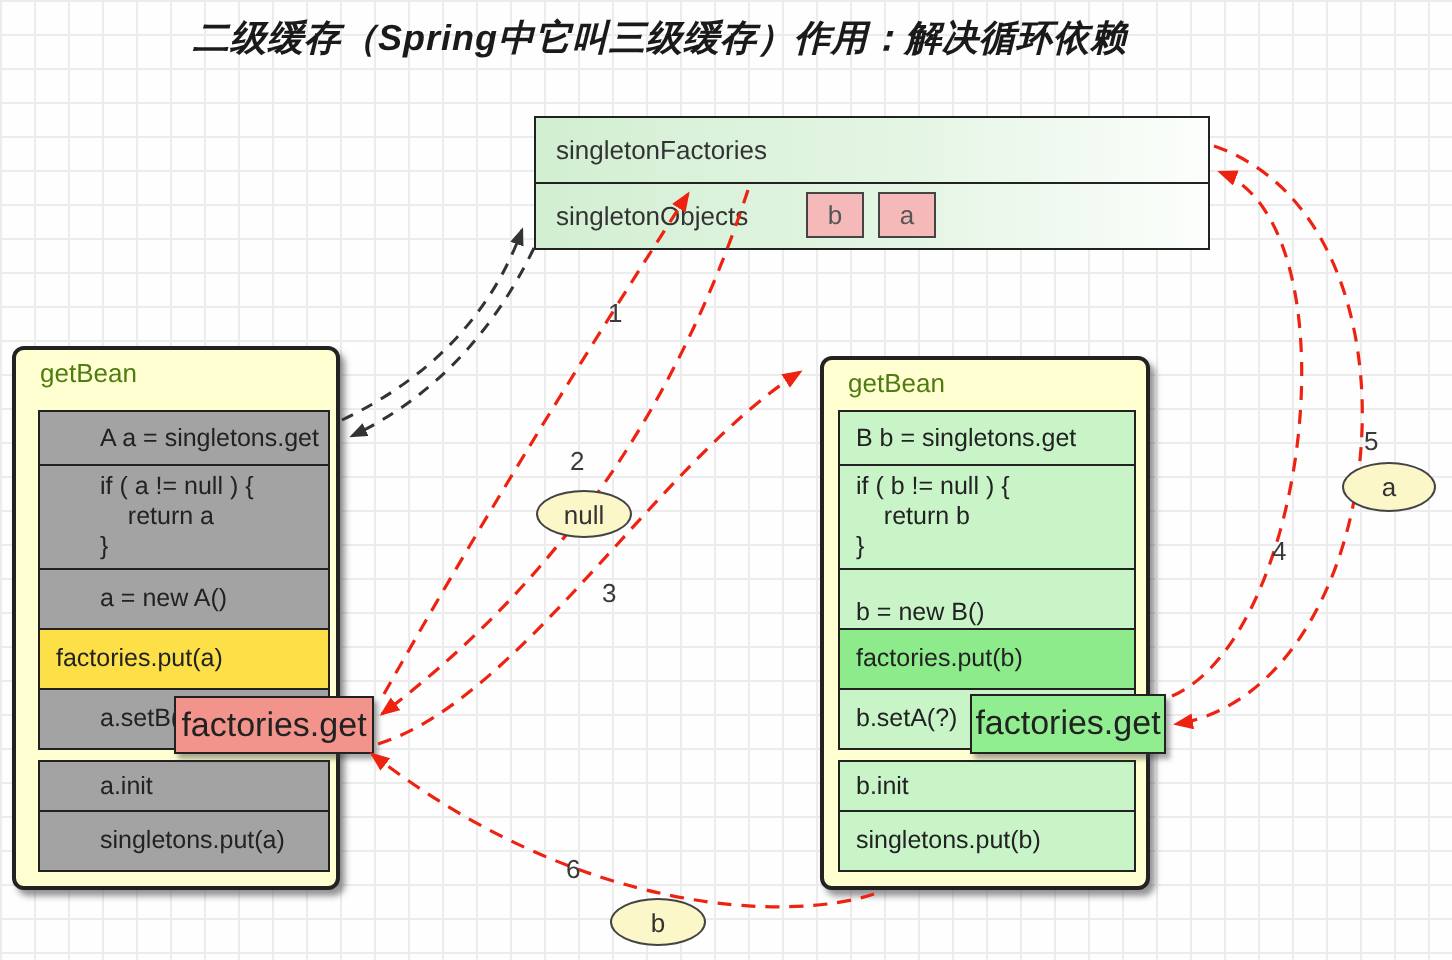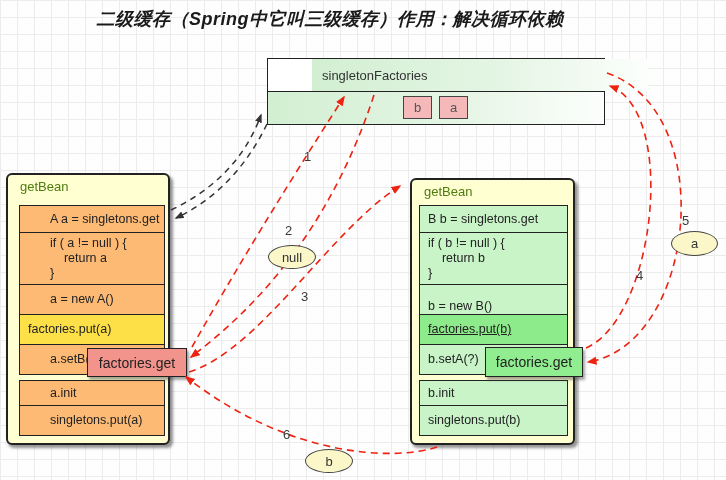--- a/index.html
+++ b/index.html
@@ -19,21 +19,21 @@
   }
   
   .cache-box{
     position:absolute;left:267px;top:58px;width:338px;height:67px;
     border:1.5px solid #222;box-sizing:border-box;background:#fff;
   }
   .cache-row{position:relative;width:100%;box-sizing:border-box;
     background:linear-gradient(90deg,#d2efd2 0%,#e4f5e4 55%,#fcfefc 100%);
     font-size:13px;color:#333;}
   .cache-row .row-label{position:absolute;left:10px;top:50%;transform:translateY(-50%);}
-  .row1{height:32px;margin-left:44px;}
+  .row1{height:32px;}
   .row2{height:32.5px;border-top:1.5px solid #222;}
   .chip{
     position:absolute;top:4px;width:29px;height:23px;box-sizing:border-box;
     border:1.5px solid #444;background:#f6b9b9;color:#555;
     display:flex;align-items:center;justify-content:center;font-size:13px;
   }
   .chip-b{left:135px;}
   .chip-a{left:171px;}
   
   .bean-box{
@@ -44,28 +44,28 @@
   .bean-box.left{left:6px;top:173px;width:164px;height:272px;}
   .bean-box.right{left:410px;top:178px;width:165px;height:267px;}
   .bean-title{position:absolute;top:4px;left:12px;font-size:13px;color:#4d7c0f;}
   .cell{
     position:absolute;box-sizing:border-box;border:1.2px solid #222;
     font-size:12.5px;color:#222;padding:0 0 0 8px;
     display:flex;align-items:center;white-space:pre-wrap;line-height:15px;
   }
   .left .cell{left:11px;width:146px;}
   .right .cell{left:7px;width:149px;}
-  .pinkL{background:#fdba74;padding-left:30px;}
+  .pinkL{background:#a3a3a3;padding-left:30px;}
   .pinkD{background:#fde047;}
   .greenL{background:#c8f4c8;}
-  .greenD{background:#8deb8b;text-decoration:underline;}
+  .greenD{background:#8deb8b;}
   .overlay{
     position:absolute;box-sizing:border-box;border:1.5px solid #222;
     display:flex;align-items:center;justify-content:center;
-    font-size:14px;color:#222;z-index:30;
+    font-size:17px;color:#222;z-index:30;
     box-shadow:2px 2.5px 2.5px rgba(60,60,60,0.45);
   }
   .overlay.left-ov{left:87px;top:348px;width:100px;height:29px;background:#f2938c;}
   .overlay.right-ov{left:485px;top:347px;width:98px;height:30px;background:#90ee90;}
   .arrows{position:absolute;left:0;top:0;z-index:50;pointer-events:none;}
   .bubble{
     position:absolute;z-index:60;box-sizing:border-box;
     border:1.5px solid #444;border-radius:50%;background:#fbf7c8;
     display:flex;align-items:center;justify-content:center;
     font-size:13px;color:#333;
@@ -79,20 +79,21 @@
 
 <div class="canvas">
 
   <div class="title">二级缓存（Spring中它叫三级缓存）作用：解决循环依赖</div>
 
   <div class="cache-box">
     <div class="cache-row row1">
       <span class="row-label">singletonFactories</span>
     </div>
     <div class="cache-row row2">
+      <span class="row-label">singletonObjects</span>
       <div class="chip chip-b">b</div>
       <div class="chip chip-a">a</div>
     </div>
   </div>
 
   <div class="bean-box left">
     <div class="bean-title">getBean</div>
     <div class="cell pinkL" style="top:30px;height:28px;">A a = singletons.get</div>
     <div class="cell pinkL" style="top:57px;height:53px;">if ( a != null ) {
     return a

